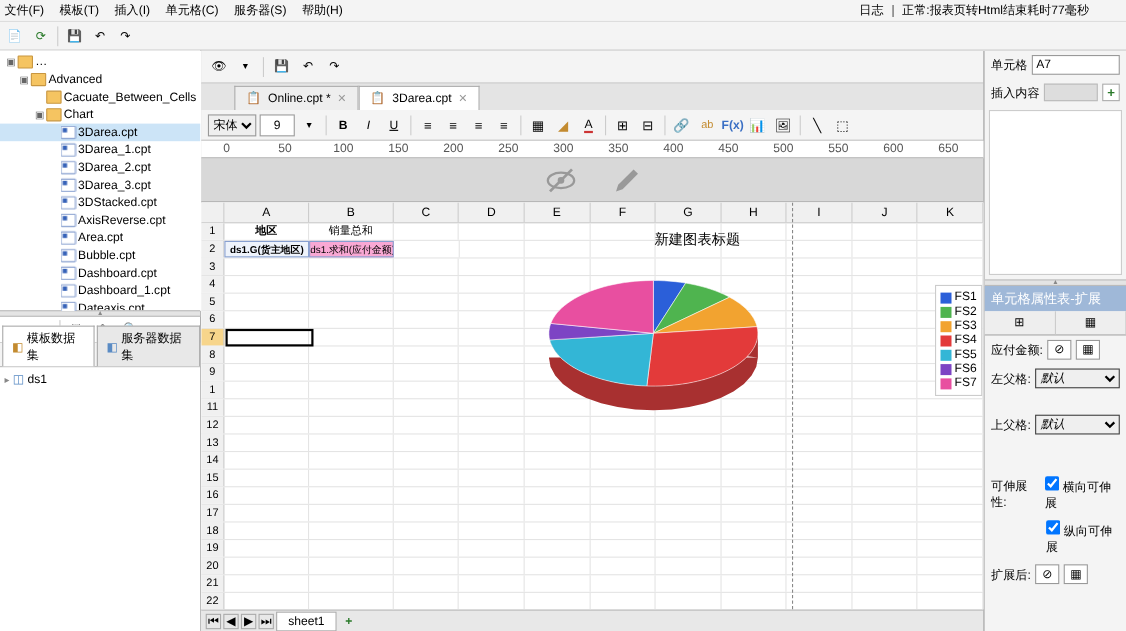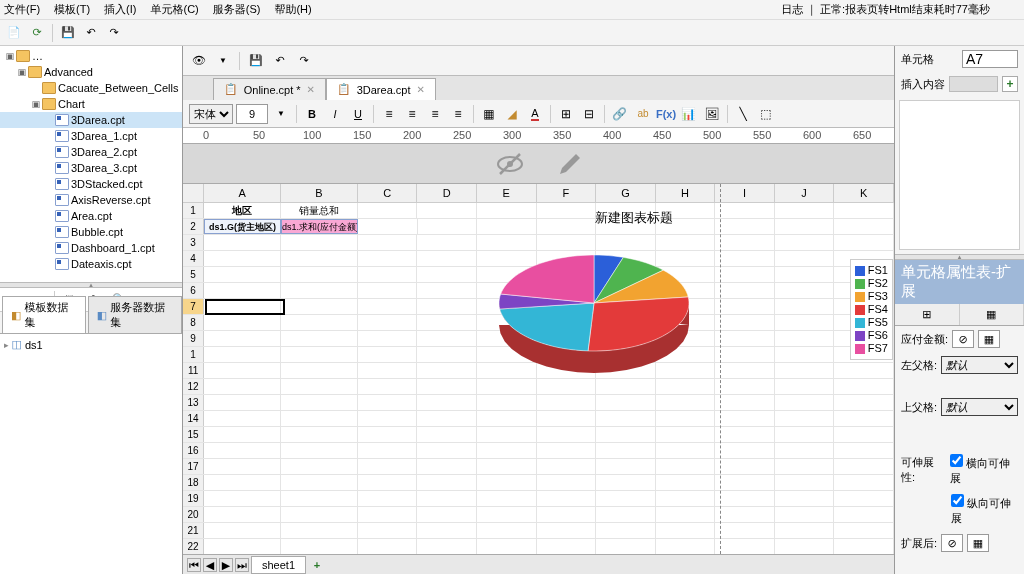--- a/index.html
+++ b/index.html
@@ -57,24 +57,24 @@
 .print-vline { position:absolute; border-left:1px dashed #888; top:0; bottom:0; }
 .chart { position:absolute; left:186px; top:19px; width:530px; height:200px; }
 .chart-title { text-align:center; font-size:13px; padding-top:6px; }
 .legend { position:absolute; right:6px; top:56px; border:1px solid #ccc; padding:4px; background:#fff; font-size:10px; }
 .legend div { display:flex; align-items:center; gap:3px; line-height:13px; }
 .legend .sw { width:10px; height:10px; }
 .bottom-tabs { height:20px; display:flex; align-items:center; border-top:1px solid #aaa; background:#e8e8e8; padding-left:4px; gap:2px; }
 .sheet-tab { padding:2px 10px; border:1px solid #aaa; background:#fff; font-size:11px; }
 .rightcol { width:130px; border-left:1px solid #999; background:#f4f4f4; display:flex; flex-direction:column; overflow:hidden; }
 .rprop { padding:4px 6px; display:flex; align-items:center; gap:4px; font-size:11px; }
-.rprop input[type=text] { flex:1; height:18px; border:1px solid #999; padding:0 3px; font-size:14px; min-width:0;margin-left:24px; }
+.rprop input[type=text] { flex:1; height:18px; border:1px solid #999; padding:0 3px; font-size:11px; min-width:0; }
 .rprop .slot { flex:1; height:16px; background:#ddd; border:1px solid #bbb; }
 .rprop .plus { width:16px; height:16px; border:1px solid #aaa; background:#fff; text-align:center; line-height:14px; font-size:12px; font-weight:bold; color:#2a7a2a; }
-.rsec-title { background:#9fb8d8; color:#fff; padding:3px 6px; font-size:15px; }
+.rsec-title { background:#9fb8d8; color:#fff; padding:3px 6px; font-size:12px; }
 .rtabs { display:flex; height:22px; border-bottom:1px solid #aaa; background:#eee; }
 .rtabs div { flex:1; text-align:center; line-height:21px; border-right:1px solid #ccc; }
 .rprop select { flex:1; height:18px; border:1px solid #404040; font-size:11px; min-width:0;font-style:italic; }
 .rprop .iconbtn { width:22px; height:18px; border:1px solid #999; background:#fff; text-align:center; line-height:16px; }
 .rprop label { font-size:11px; }
 </style>
 </head>
 <body>
 
 <div class="menubar">
@@ -144,20 +144,24 @@
           <span class="ic file"></span>
           <span>AxisReverse.cpt</span>
         </div>
       <div class="tree-row" style="padding-left:55px">
           <span class="ic file"></span>
           <span>Area.cpt</span>
         </div>
       <div class="tree-row" style="padding-left:55px">
           <span class="ic file"></span>
           <span>Bubble.cpt</span>
+        </div>
+      <div class="tree-row" style="padding-left:55px">
+          <span class="ic file"></span>
+          <span>Dashboard.cpt</span>
         </div>
       <div class="tree-row" style="padding-left:55px">
           <span class="ic file"></span>
           <span>Dashboard_1.cpt</span>
         </div>
       <div class="tree-row" style="padding-left:55px">
           <span class="ic file"></span>
           <span>Dateaxis.cpt</span>
         </div>
 

